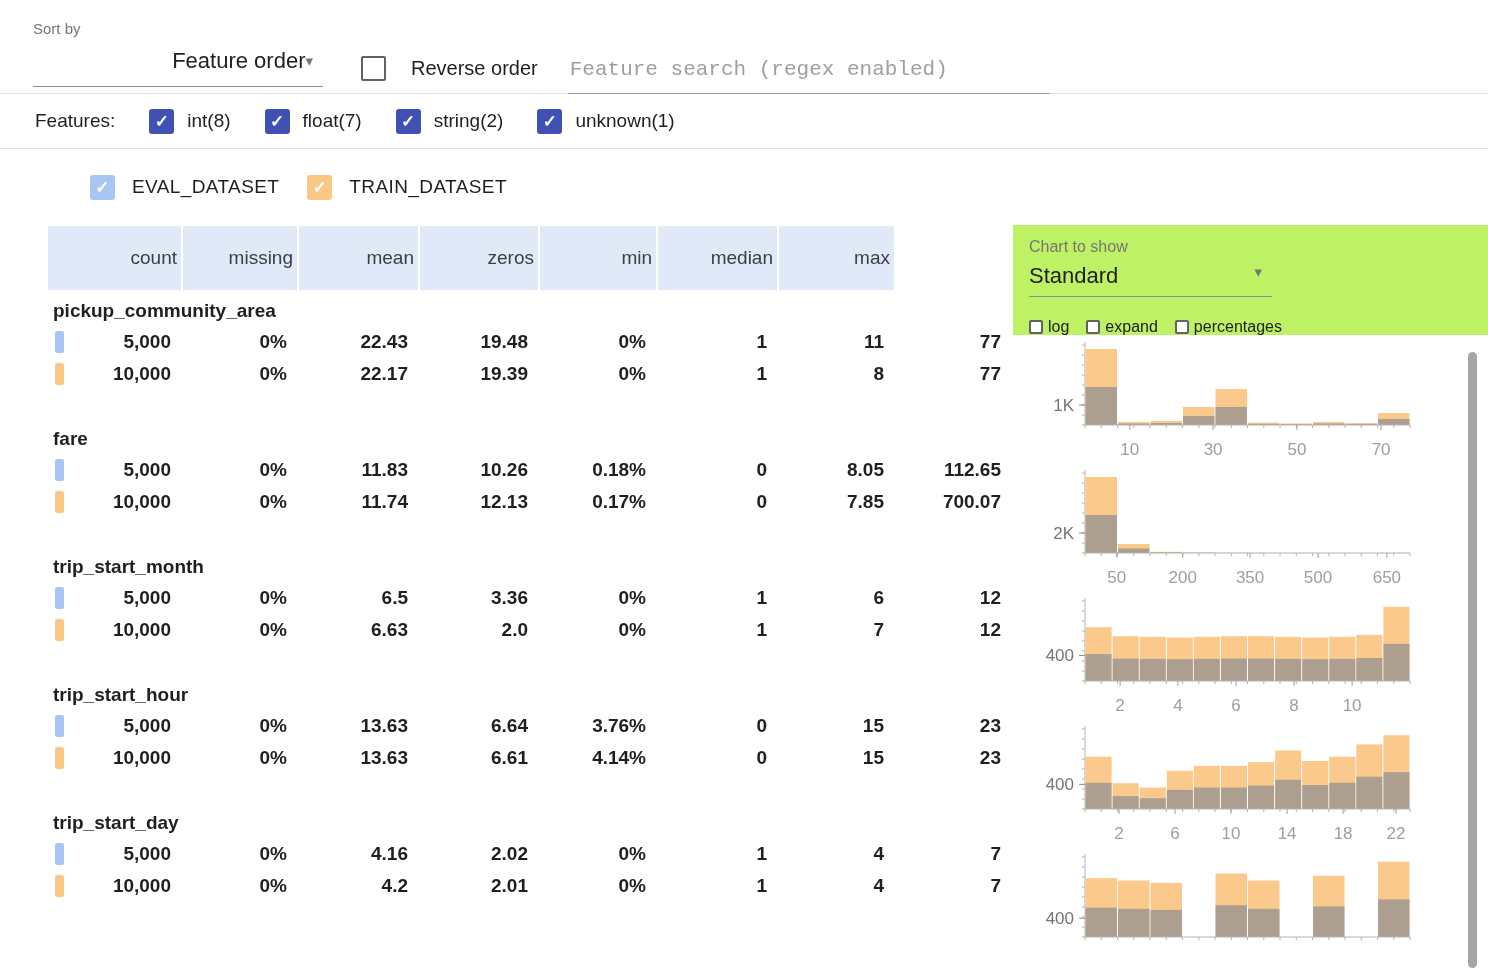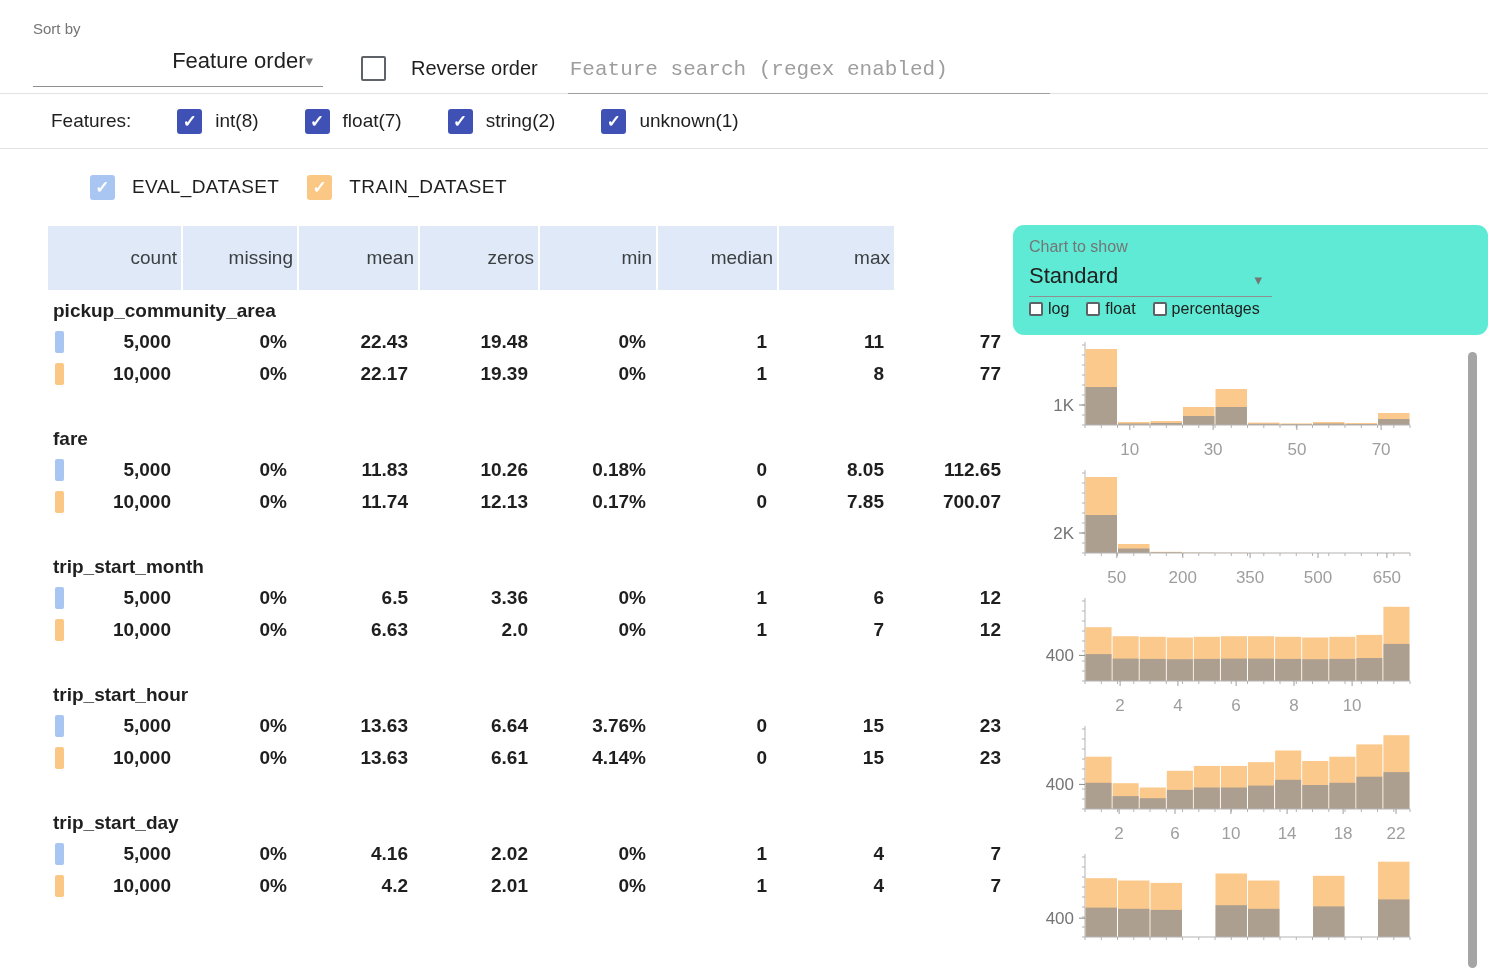--- a/index.html
+++ b/index.html
@@ -17,21 +17,21 @@
   .dd-arrow{color:#757575;font-size:15px;margin-right:10px}
   .reverse-group{display:flex;align-items:center;gap:25px;margin:36px 0 0 38px;
     font-size:20px;cursor:pointer}
   .cb-empty{width:25px;height:25px;border:2px solid #5f6368;border-radius:2px;background:#fff;flex:none}
   .search{margin:32px 0 0 30px;width:482px;border:none;border-bottom:1px solid #9e9e9e;
     font-size:21px;padding:6px 2px 12px;outline:none;font-family:Liberation Mono, monospace;color:#424242;background:transparent}
   .search::placeholder{color:#9e9e9e}
 
   
   .filters-row{height:55px;border-bottom:1px solid #e3e3e3;display:flex;align-items:center;
-    padding-left:51px;gap:46px}
+    padding-left:35px;gap:34px}
   .filters-label{font-size:19px}
   .type-item{display:flex;align-items:center;gap:13px;font-size:19px;cursor:pointer}
   .cbc{width:25px;height:25px;border-radius:3px;display:inline-flex;align-items:center;
     justify-content:center;color:#fff;font-size:17px;font-weight:bold;flex:none}
 
   
   .datasets-row{height:76px;display:flex;align-items:center;padding-left:90px;gap:28px}
   .legend-item{display:flex;align-items:center;gap:17px;font-size:19px;
     letter-spacing:.4px;cursor:pointer}
 
@@ -51,22 +51,22 @@
     grid-template-columns:135px 116px 121px 120px 118px 121px 117px 117px;height:32px}
   .marker{position:absolute;left:7px;top:5px;width:9px;height:22px;border-radius:2px}
   .cell{display:flex;align-items:center;justify-content:flex-end;padding-right:12px;
     font-size:19px;font-weight:bold}
 
   
   .right{width:475px;flex:none}
   .chart-controls{height:110px;background:#eaf2fc;padding:13px 0 0 16px}
   .ctl-label{font-size:16px;color:#757575}
   .ctl-select{width:243px;font-size:22px;color:#212121;display:flex;justify-content:space-between;
-    align-items:flex-end;border-bottom:1px solid #8f8f8f;padding:7px 0 7px;cursor:pointer}
-  .toggles{display:flex;gap:17px;margin-top:3px;align-items:center}
+    align-items:flex-start;border-bottom:1px solid #8f8f8f;padding:7px 0 7px;cursor:pointer}
+  .toggles{display:flex;gap:17px;margin-top:21px;align-items:center}
   .toggle{display:flex;align-items:center;gap:5px;font-size:16px;color:#212121;cursor:pointer}
   .cb-small{width:14px;height:14px;border:2px solid #5f6368;border-radius:2px;background:#fff;flex:none}
   .charts{padding-top:4px}
   .chart-block{height:128px}
 
   .scrollbar-thumb{position:absolute;right:11px;top:352px;width:9px;height:616px;
     border-radius:5px;background:#a5a5a5;cursor:pointer}
 </style>
 </head>
 <body>
@@ -251,34 +251,34 @@
             <span class="cell">0%</span>
             <span class="cell">1</span>
             <span class="cell">4</span>
             <span class="cell">7</span>
           </div>
         </div>
       </div>
   </div>
 
   <div class="right">
-    <div class="chart-controls" style="background: #5eead4; border-radius: 11px;">
+    <div class="chart-controls" style="background: #bef264;">
       <div class="ctl-label">Chart to show</div>
       <div class="ctl-select">
         <span>Standard</span>
         <span class="dd-arrow">▾</span>
       </div>
       <div class="toggles">
         <label class="toggle">
           <span class="cb-small"></span>
           <span>log</span>
         </label>
         <label class="toggle">
           <span class="cb-small"></span>
-          <span>float</span>
+          <span>expand</span>
         </label>
         <label class="toggle">
           <span class="cb-small"></span>
           <span>percentages</span>
         </label>
       </div>
     </div>
     <div class="charts">
         <div class="chart-block"><svg width="445" height="128">
             <line x1="72" y1="3" x2="72" y2="86" stroke="#b3b3b3"></line>

